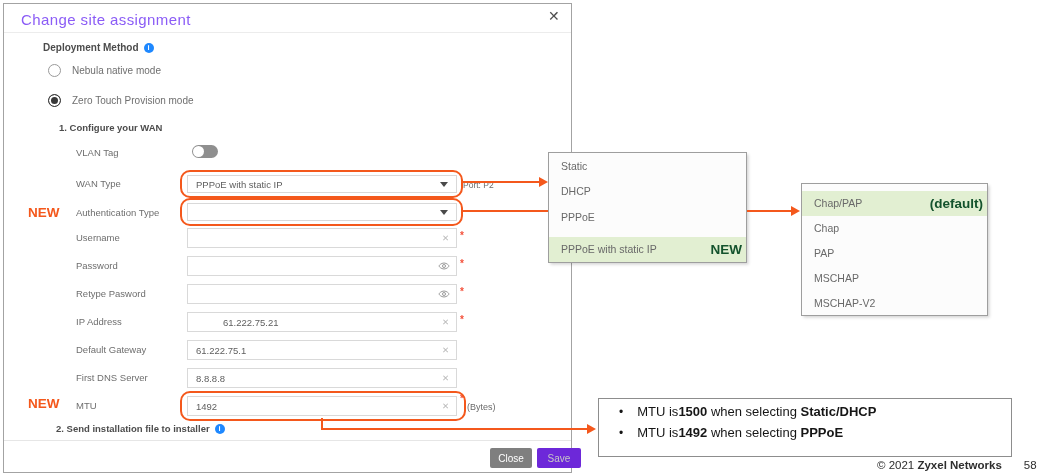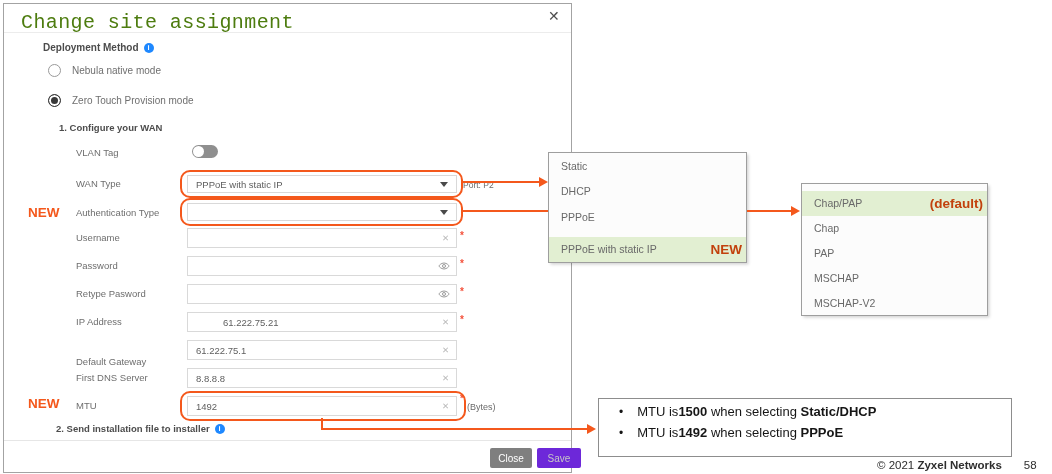--- a/index.html
+++ b/index.html
@@ -7,21 +7,21 @@
   #page {
     position:relative; width:1052px; height:474px; overflow:hidden;
     background:#fff; font-family:"Liberation Sans", sans-serif;
   }
 
   
   .dialog {
     position:absolute; left:3px; top:3px; width:569px; height:470px;
     background:#fff; border:1.5px solid #a3a3a3; z-index:1;
   }
-  .dlg-title { position:absolute; left:17px; top:7px; font-size:20px; color:#4d7c0f; letter-spacing:.4px;font-family:Liberation Mono, monospace; }
+  .dlg-title { position:absolute; left:17px; top:7px; font-size:15px; color:#8b5cf6; letter-spacing:.4px; }
   .dlg-close { position:absolute; left:544px; top:4px; font-size:14px; color:#4f4f4f; cursor:pointer; }
   .hdr-line { position:absolute; left:0; top:28px; width:100%; height:1px; background:#ececec; }
   .ftr-line { position:absolute; left:0; top:436px; width:100%; height:1px; background:#e6e6e6; }
 
   .b-lbl { position:absolute; font-size:10px; font-weight:bold; color:#4c4c4c; display:flex; align-items:center; gap:5px; }
   .g-lbl { position:absolute; left:72px; font-size:9.5px; color:#6e6e6e; }
 
   .info-icon {
     display:inline-block; width:10px; height:10px; border-radius:50%;
     background:#1e88ff; color:#fff; font-size:7.5px; font-weight:bold;
@@ -58,21 +58,21 @@
   
   .new-badge { position:absolute; font-size:13.5px; font-weight:bold; color:#f4581c; z-index:7; }
 
   
   .menu { position:absolute; display:flex; flex-direction:column; background:#fcfcfc;
           border:1px solid #9e9e9e; box-shadow:1.5px 1.5px 3px rgba(0,0,0,.18); z-index:20; }
   .menu1 { left:548px; top:152px; width:199px; height:111px; }
   .menu2 { left:801px; top:183px; width:187px; height:133px; }
   .menu .item { flex:1; display:flex; align-items:center; padding:0 4px 0 12px; font-size:10.5px; color:#696969; cursor:pointer; }
   .menu .item.hl { background:#e2efd2;margin-top:7px; }
-  .menu .badge { margin-left:auto; font-size:13.5px; font-weight:bold; color:#c2410c; }
+  .menu .badge { margin-left:auto; font-size:13.5px; font-weight:bold; color:#14532d; }
 
   
   .a-line { position:absolute; background:#f4581c; z-index:30; }
   .a-head { position:absolute; width:0; height:0; border-top:5.5px solid transparent;
             border-bottom:5.5px solid transparent; border-left:9px solid #f4581c; z-index:30; }
 
   
   .note { position:absolute; left:598px; top:398px; width:414px; height:59px;
           background:#fff; border:1.5px solid #8d8d8d; z-index:10; padding:5px 0 0 12px; }
   .note .line { display:flex; align-items:baseline; font-size:13px; color:#161616; height:21px; }
@@ -158,21 +158,21 @@
     </div>
     <div class="req" style="top:282px;">*</div>
 
     <div class="g-lbl" style="top:312px;">IP Address</div>
     <div class="input" style="top:308px;padding-left:35px;">
       <span class="val">61.222.75.21</span>
       <span class="clear-x">✕</span>
     </div>
     <div class="req" style="top:310px;">*</div>
 
-    <div class="g-lbl" style="top:352px;">Default Gateway</div>
+    <div class="g-lbl" style="top:340px;">Default Gateway</div>
     <div class="input" style="top:336px;">
       <span class="val">61.222.75.1</span>
       <span class="clear-x">✕</span>
     </div>
 
     <div class="g-lbl" style="top:368px;">First DNS Server</div>
     <div class="input" style="top:364px;">
       <span class="val">8.8.8.8</span>
       <span class="clear-x">✕</span>
     </div>

